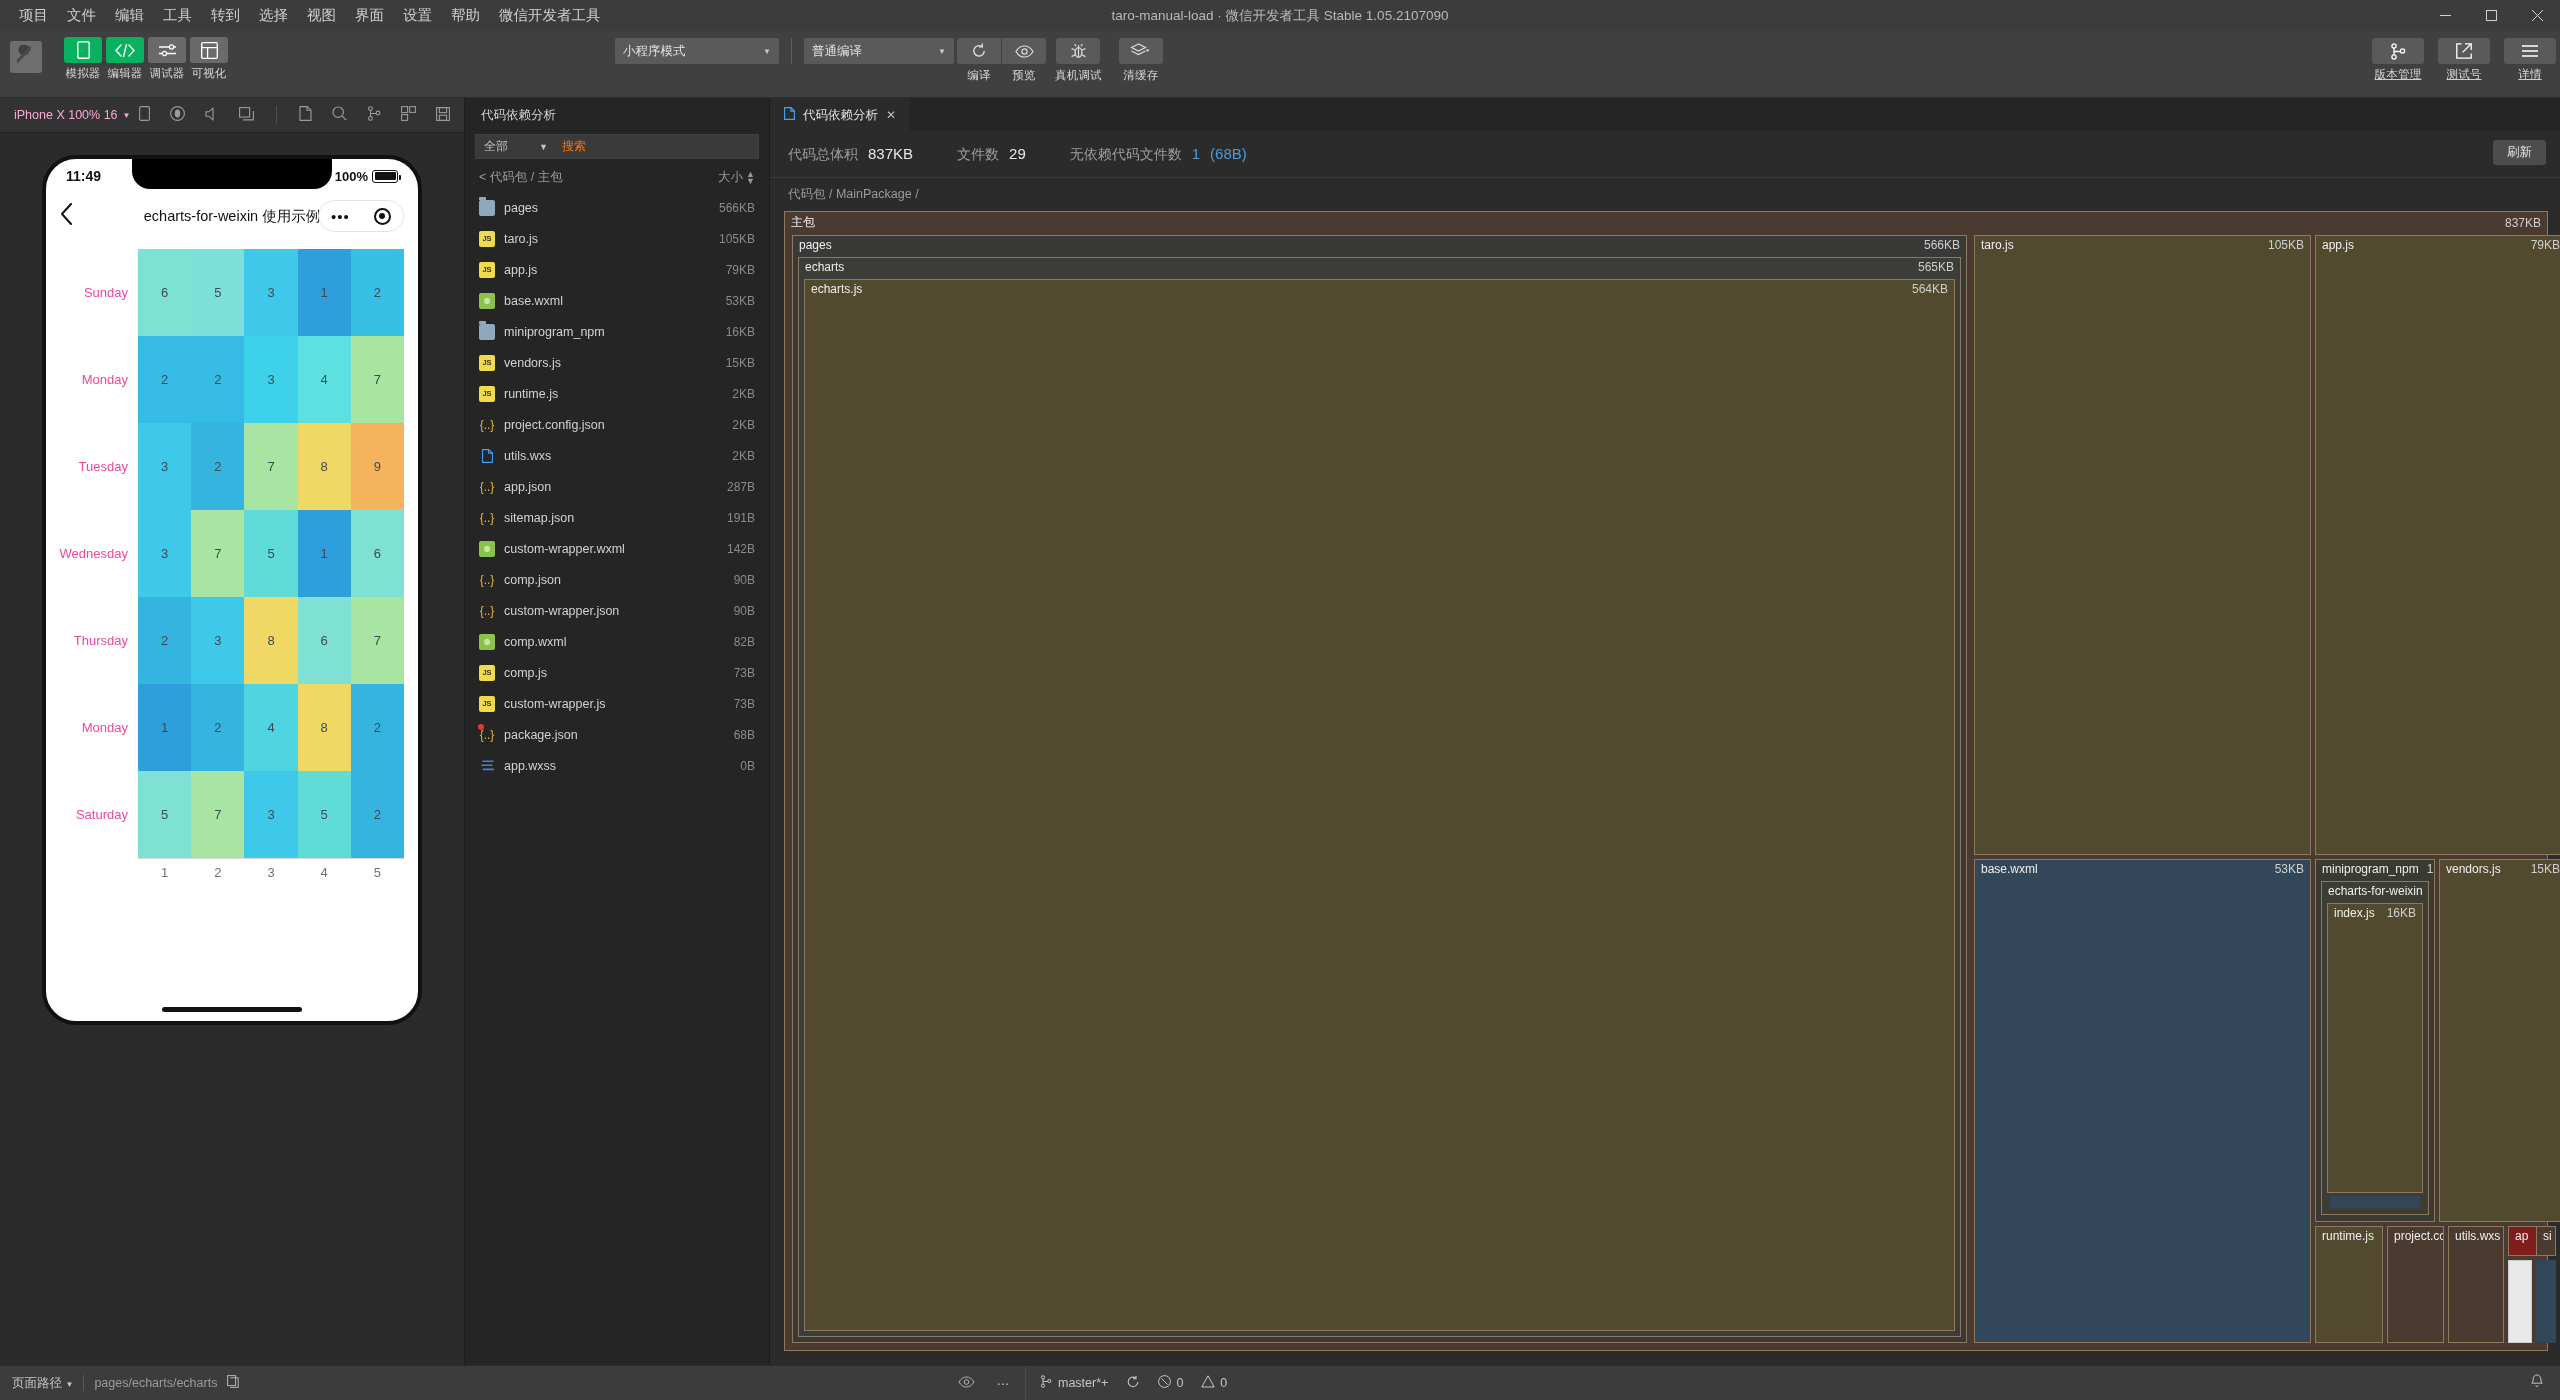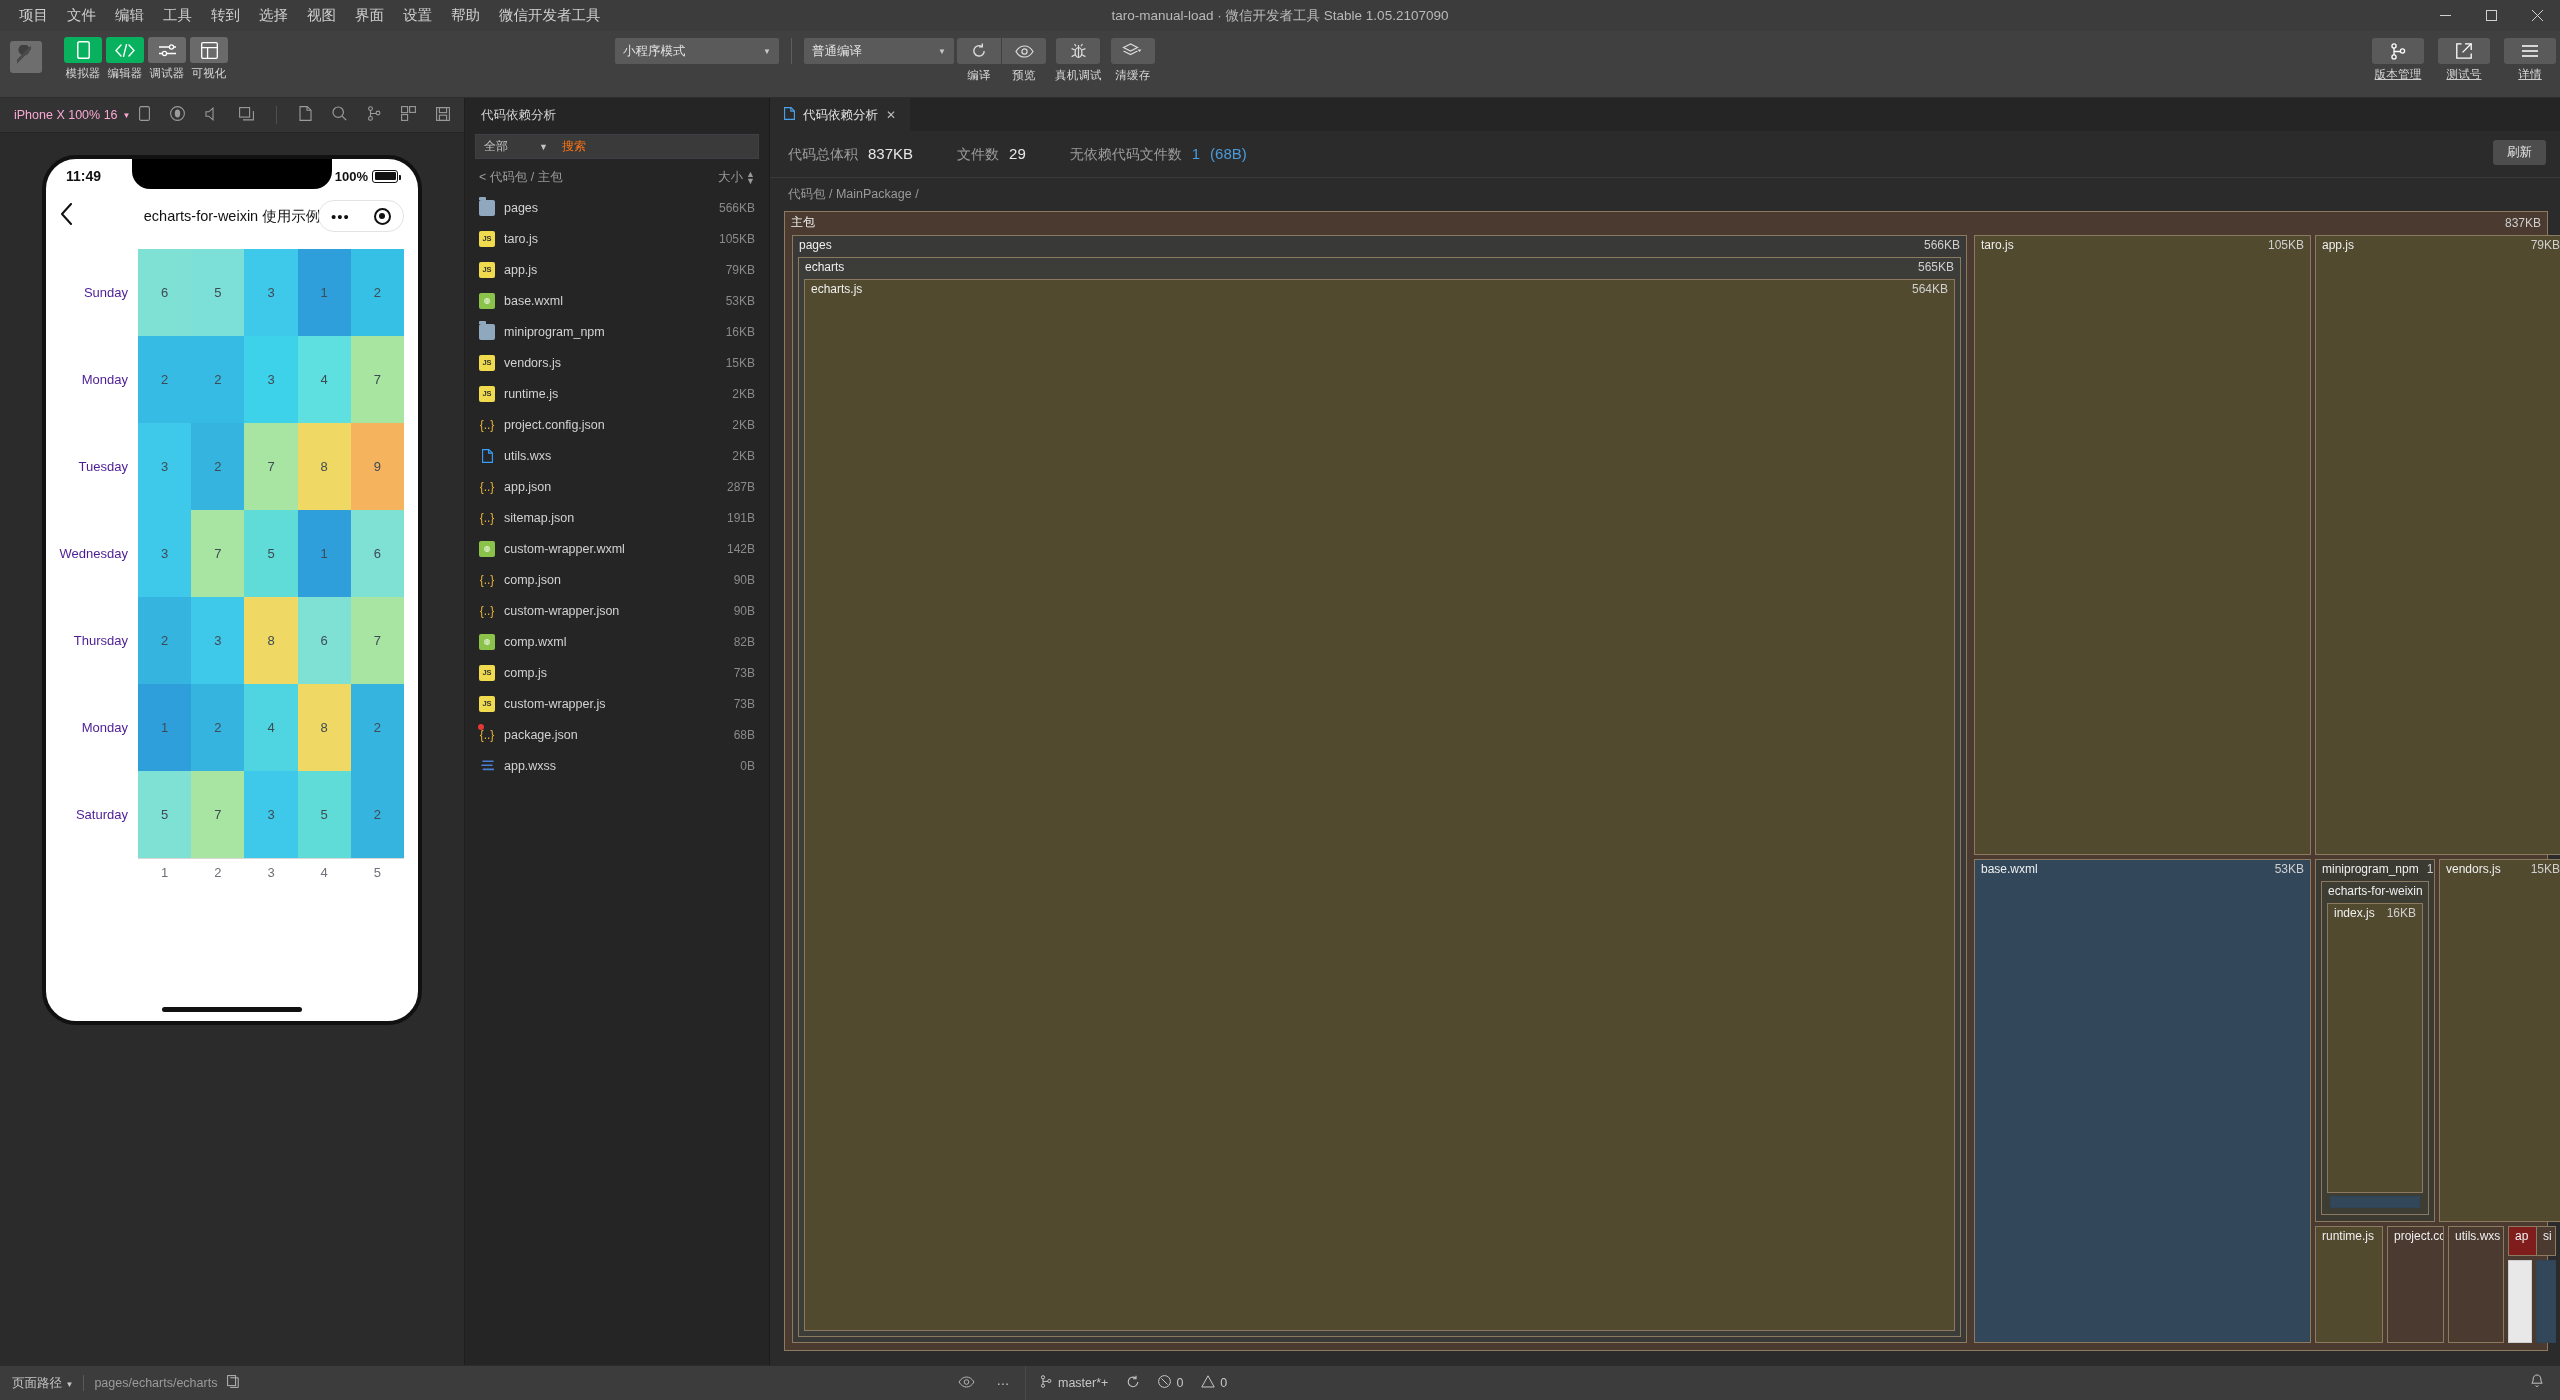--- a/index.html
+++ b/index.html
@@ -126,21 +126,21 @@
   }
   .dots{ letter-spacing:1px; font-size:15px; color:#111; line-height:0.6;}
   .target{ width:17px;height:17px;border:2px solid #111;border-radius:50%;position:relative;}
   .target::after{content:"";position:absolute;inset:3.5px;background:#111;border-radius:50%;}
 
   
   .chart{ padding:10px 14px 0 0; position:relative; }
   .hm-grid{ display:flex; }
   .hm-ylabels{ width:92px; }
   .hm-ylab{ display:flex; align-items:center; justify-content:flex-end;
-    padding-right:10px; font-size:13px; color:#4c1d95; }
+    padding-right:10px; font-size:13px; color:#ec4899; }
   .hm-cells{ flex:1; display:flex; flex-direction:column; }
   .hm-row{ display:flex; }
   .hm-cell{ flex:1; display:flex; align-items:center; justify-content:center;
     font-size:13px; color:#3f4b54; }
   .hm-xaxis{ display:flex; margin-left:92px; border-top:1px solid #d8d8d8;}
   .hm-xlab{ flex:1; text-align:center; font-size:13px; color:#6e7079; padding-top:6px; }
   .homebar{
     position:absolute; bottom:9px; left:50%; transform:translateX(-50%);
     width:140px; height:5px; background:#111; border-radius:3px;
   }
@@ -340,21 +340,21 @@
       </div>
       <div class="grp" style="margin-left:9px;">
         <div class="sq-btn">
           <svg width="17" height="17" viewBox="0 0 17 17">
               <ellipse cx="8.5" cy="9.5" rx="3.4" ry="4.8" fill="none" stroke="currentColor" stroke-width="1.3"></ellipse>
               <path d="M8.5 4.7V2M6 3.2L4.6 1M11 3.2L12.4 1M5.1 7L1.6 5.6M11.9 7l3.5-1.4M5.1 11.8L1.6 13.6M11.9 11.8l3.5 1.8M8.5 5v9" fill="none" stroke="currentColor" stroke-width="1.2"></path>
             </svg>
         </div>
         <div class="tb-lbl">真机调试</div>
       </div>
-      <div class="grp" style="margin-left:9px;">
+      <div class="grp" style="margin-left:17px;">
         <div class="sq-btn">
           <svg width="21" height="16" viewBox="0 0 21 16">
               <path d="M8.5 1L1.5 4.5 8.5 8l7-3.5L8.5 1z" fill="none" stroke="currentColor" stroke-width="1.2"></path>
               <path d="M1.5 8L8.5 11.5 15.5 8" fill="none" stroke="currentColor" stroke-width="1.2"></path>
               <path d="M17.5 6.5l2 2.6h-4l2-2.6z" transform="rotate(180 17.5 7.8)" fill="currentColor"></path>
             </svg>
         </div>
         <div class="tb-lbl">清缓存</div>
       </div>
     </div>

